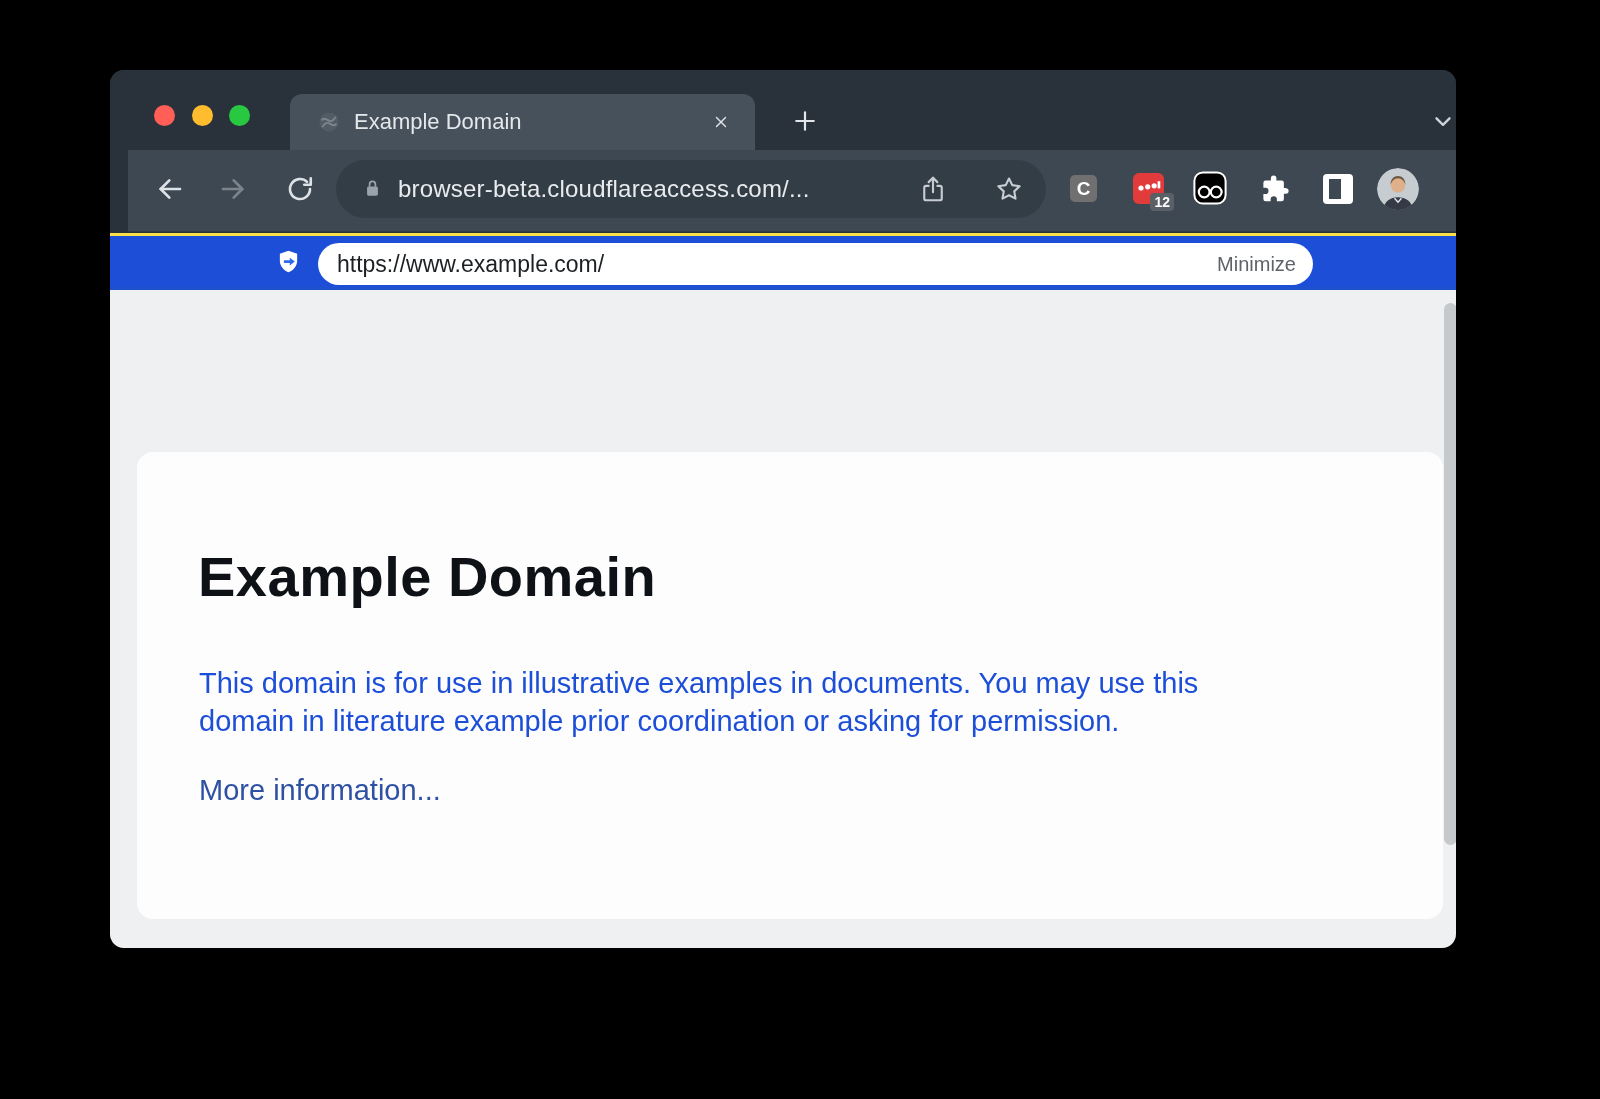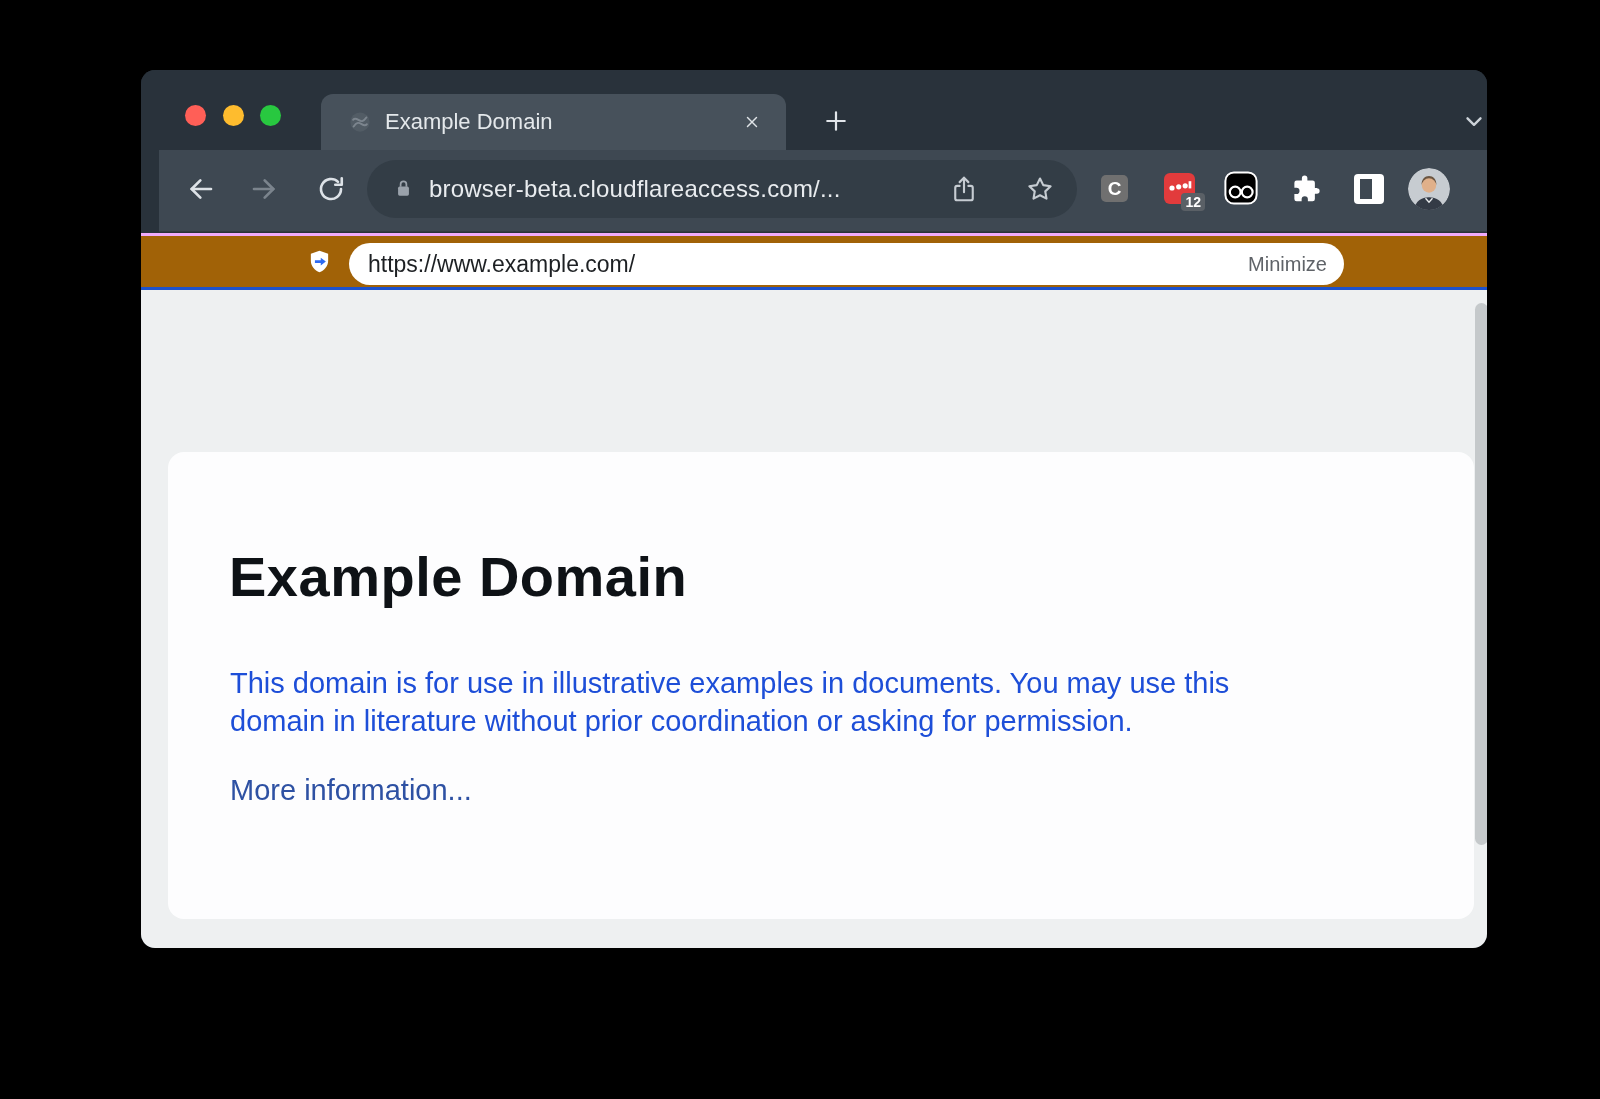--- a/index.html
+++ b/index.html
@@ -1,21 +1,21 @@
 <!DOCTYPE html>
 <html><head>
 <meta charset="utf-8">
 <style>
   html,body{margin:0;padding:0;background:#000;}
   body{width:1600px;height:1099px;position:relative;overflow:hidden;
        font-family:"Liberation Sans",sans-serif;}
   *{box-sizing:border-box;}
 
   .window{position:absolute;left:110px;top:70px;width:1346px;height:878px;
-          border-radius:14px;overflow:hidden;background:#29323b;margin-left:31px;}
+          border-radius:14px;overflow:hidden;background:#29323b;}
 
   
   .tabstrip{position:absolute;top:0;left:0;right:0;height:80px;background:#29323b;}
   .light{position:absolute;top:35px;width:21px;height:21px;border-radius:50%;}
   .light.red{left:44px;background:#ff5f57;}
   .light.yellow{left:82px;background:#febc2e;}
   .light.green{left:119px;background:#28c840;}
 
   .tab{position:absolute;left:180px;top:24px;width:465px;height:56px;
        background:#47515b;border-radius:12px 12px 0 0;}
@@ -51,22 +51,22 @@
   .red-badge{position:absolute;right:-10px;bottom:-7px;background:#5a6066;color:#fff;
              font-size:14px;font-weight:bold;line-height:18px;padding:0 4px;border-radius:4px;}
   .ext-black{left:1065px;top:21px;width:34px;height:34px;}
   .ext-puzzle{left:1132px;top:24px;width:30px;height:30px;}
   .ext-panel{left:1195px;top:24px;width:30px;height:30px;background:#fff;border-radius:4px;}
   .panel-hole{position:absolute;left:6px;top:5px;width:12px;height:20px;background:#3e4852;}
   .avatar-btn{left:1249px;top:18px;width:42px;height:42px;border-radius:50%;overflow:hidden;}
   .kebab-btn{left:1320px;top:26px;width:26px;height:28px;}
 
   
-  .bluebar{position:absolute;top:163px;left:0;right:0;height:57px;background:#a16207;
-           border-top:3px solid #f0abfc;border-bottom:3px solid #1d52cc;}
+  .bluebar{position:absolute;top:163px;left:0;right:0;height:57px;background:#1d4ed8;
+           border-top:3px solid #fde047;border-bottom:3px solid #1d52cc;}
   .shield{position:absolute;left:166px;top:13px;width:25px;height:25px;}
   .iso-input{position:absolute;left:208px;top:7px;width:995px;height:42px;
              background:#fff;border-radius:21px;}
   .iso-url{position:absolute;left:19px;top:0;height:42px;line-height:42px;
            font-size:23px;color:#1d2023;white-space:nowrap;}
   .minimize{position:absolute;right:17px;top:0;height:56px;line-height:42px;
             font-size:20px;color:#5f6368;cursor:pointer;}
 
   
   .content{position:absolute;top:220px;left:0;right:0;bottom:0;background:#eef0f1;}
@@ -227,20 +227,20 @@
       <span class="iso-url">https://www.example.com/</span>
       <span class="minimize">Minimize</span>
     </div>
   </div>
 
   <div class="content">
     <div class="card">
       <h1 class="page-h1">Example Domain</h1>
       <div class="page-para">
         <div>This domain is for use in illustrative examples in documents. You may use this</div>
-        <div>domain in literature without prior coordination or asking for permission.</div>
+        <div>domain in literature example prior coordination or asking for permission.</div>
       </div>
       <a class="page-link">More information...</a>
     </div>
     <div class="scroll-thumb"></div>
   </div>
 
 </div>
 
 </body></html>

